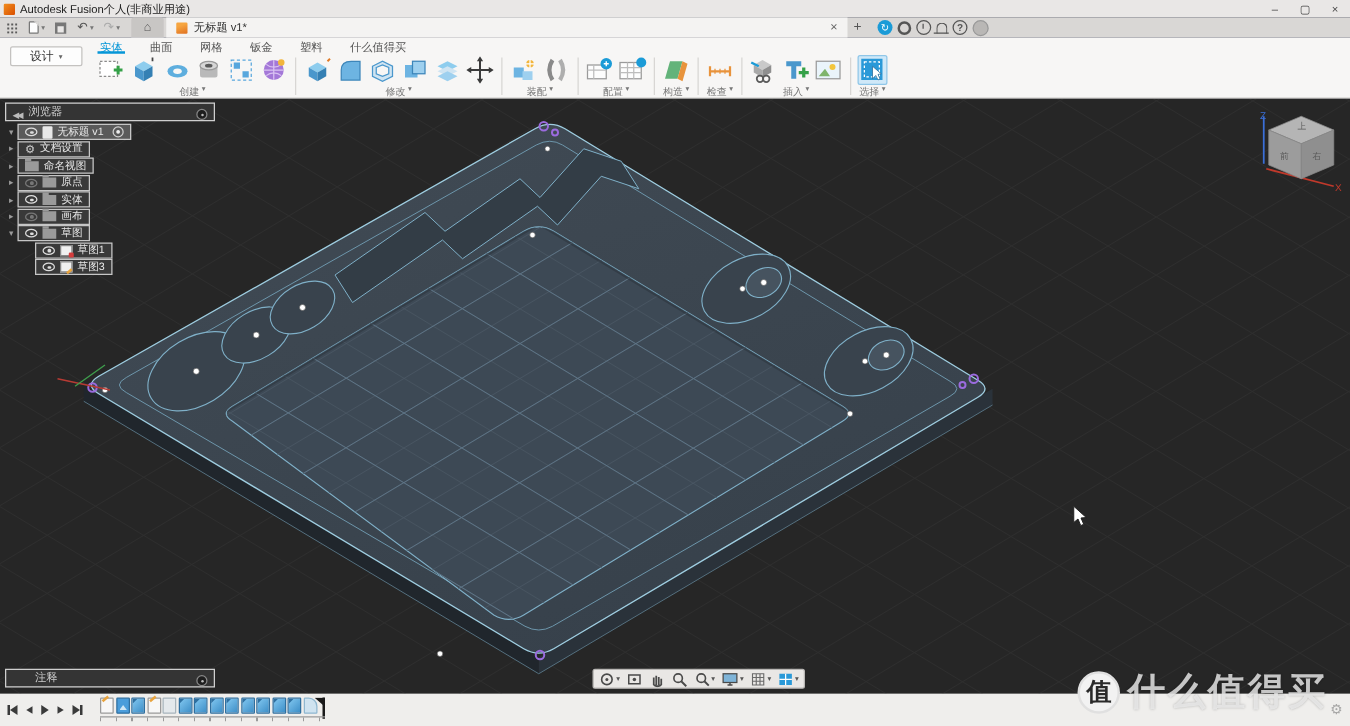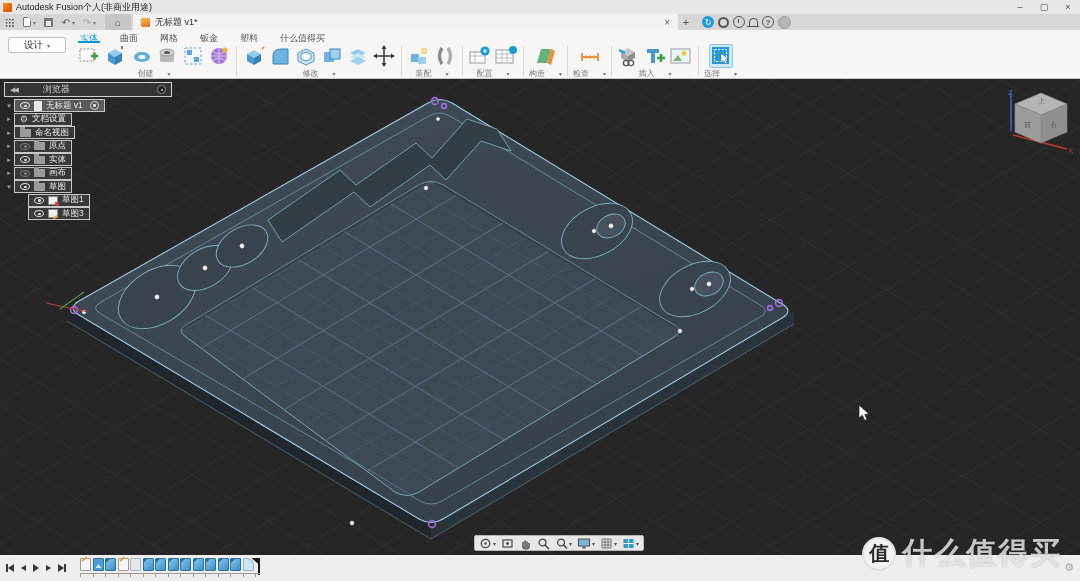--- a/index.html
+++ b/index.html
@@ -42,33 +42,33 @@
   .toolbar { position:absolute; left:0; top:30px; width:1080px; height:49px; background:#f7f6f5; border-bottom:1px solid #c9c7c5; display:flex; }
   .design-btn { margin:7px 6px 25px 8px; width:58px; border:1px solid #c4c2c0; background:#fdfdfd; display:flex; align-items:center; justify-content:center; gap:4px; font-size:9.5px; color:#333; border-radius:2px; }
   .design-btn .caret { font-size:6px; color:#666; }
   .ribbon { display:flex; flex-direction:column; }
   .ribbon-tabs { display:flex; gap:18px; padding:2px 0 0 6px; height:13px; }
   .rtab { font-size:9px; color:#555; padding:0 2px; }
   .rtab.active { color:#0696d7; border-bottom:2px solid #0696d7; }
   .ribbon-body { display:flex; align-items:stretch; height:36px; }
   .tgroup { display:flex; flex-direction:column; align-items:center; padding:0 5px; }
   .ticons { display:flex; align-items:center; gap:2px; height:26px; }
-  .tlabel { font-size:8px; color:#777; display:flex; gap:14px; align-items:center; }
+  .tlabel { font-size:8px; color:#777; display:flex; gap:2px; align-items:flex-start; }
   .tlabel .caret{ font-size:6px; }
   .tsep { width:1px; background:#d8d6d4; margin:3px 0; }
   .ticon { width:24px; height:24px; display:flex; align-items:center; justify-content:center; }
   .ticon svg { display:block; }
   .ticon.sel { background:#cfe8f8; border:1px solid #8fc6e8; border-radius:2px; }
 
   
   .viewport { position:absolute; left:0; top:79px; width:1080px; height:476px; background:#262626; overflow:hidden; }
   .vp-svg { position:absolute; left:0; top:0; }
 
   
-  .panel-hdr { position:absolute; display:flex; align-items:center; background:rgba(53,53,53,.92); border:1px solid #cfcfcf; color:#ddd; font-size:9px;gap:20px; }
+  .panel-hdr { position:absolute; display:flex; align-items:flex-end; background:rgba(53,53,53,.92); border:1px solid #cfcfcf; color:#ddd; font-size:9px; }
   .browser-hdr { left:4px; top:3px; width:168px; height:15px; padding:0 5px; }
   .comments-hdr { left:4px; top:456px; width:168px; height:15px; padding:0 5px; }
   .hdr-dot { margin-left:auto; width:9px; height:9px; border-radius:50%; background:#1e1e1e; border:1px solid #888; position:relative; }
   .hdr-dot::after { content:""; position:absolute; left:3px; top:3px; width:2px; height:2px; background:#bbb; border-radius:50%; }
   .hdr-collapse { letter-spacing:-2px; font-size:7px; color:#bbb; margin-right:6px; }
   .hdr-title { color:#c9c9c9; }
 
   .btree { position:absolute; left:4px; top:20px; font-size:8.5px; color:#e8e8e8; }
   .brow { display:flex; align-items:center; height:13.5px; }
   .brow .exp { width:10px; text-align:center; color:#9a9a9a; font-size:7px; }
@@ -585,20 +585,24 @@
       </div>
       <div class="brow" style="padding-left:24px">
         <span class="bbox">
             <span class="eye"></span>
           <span class="sk-ico pen"></span>
           <span>草图3</span>
           </span>
       </div>
     </div>
 
+    <div class="panel-hdr comments-hdr">
+      <span class="hdr-title" style="margin-left:18px">注释</span>
+      <span class="hdr-dot"></span>
+    </div>
 
     <div class="navbar">
       <span class="nv">
         <svg width="13" height="13">
             <circle cx="6.5" cy="6.5" r="4.2" fill="none" stroke="#4a4a4a" stroke-width="1.3"></circle>
             <circle cx="6.5" cy="6.5" r="1.2" fill="#4a4a4a"></circle>
           </svg>
         <span class="caret">▾</span>
         </span>
       <span class="nv">

